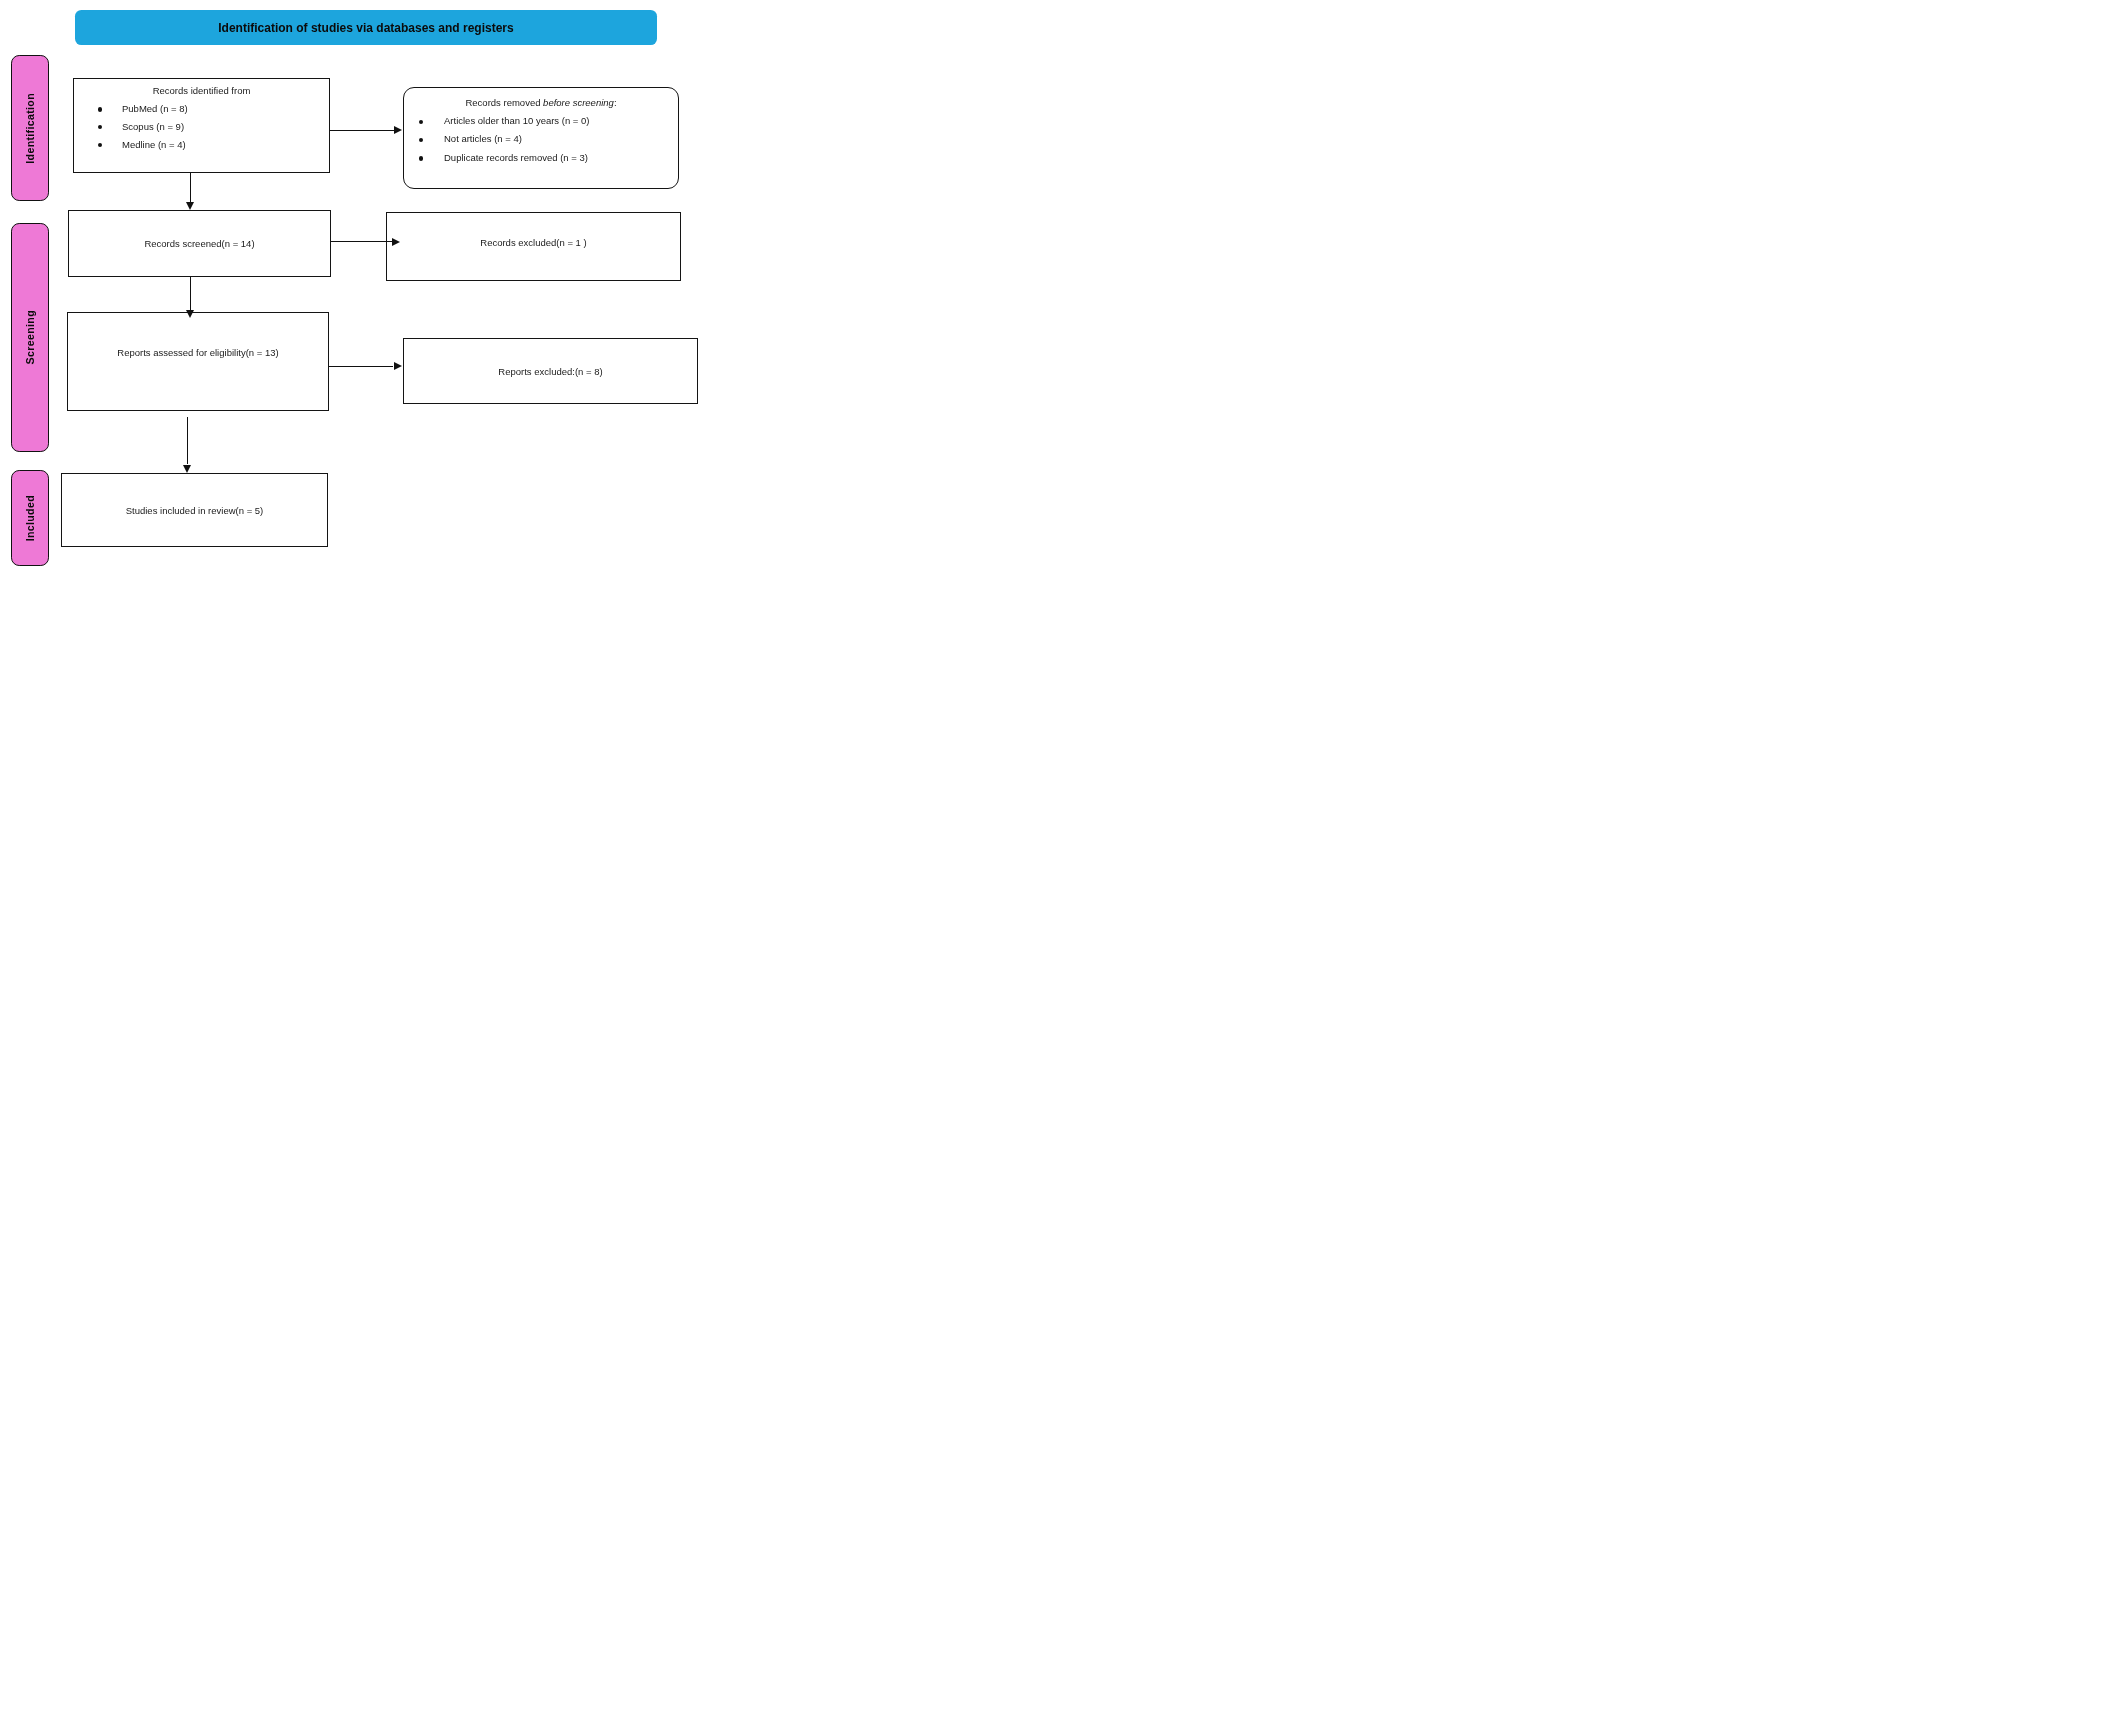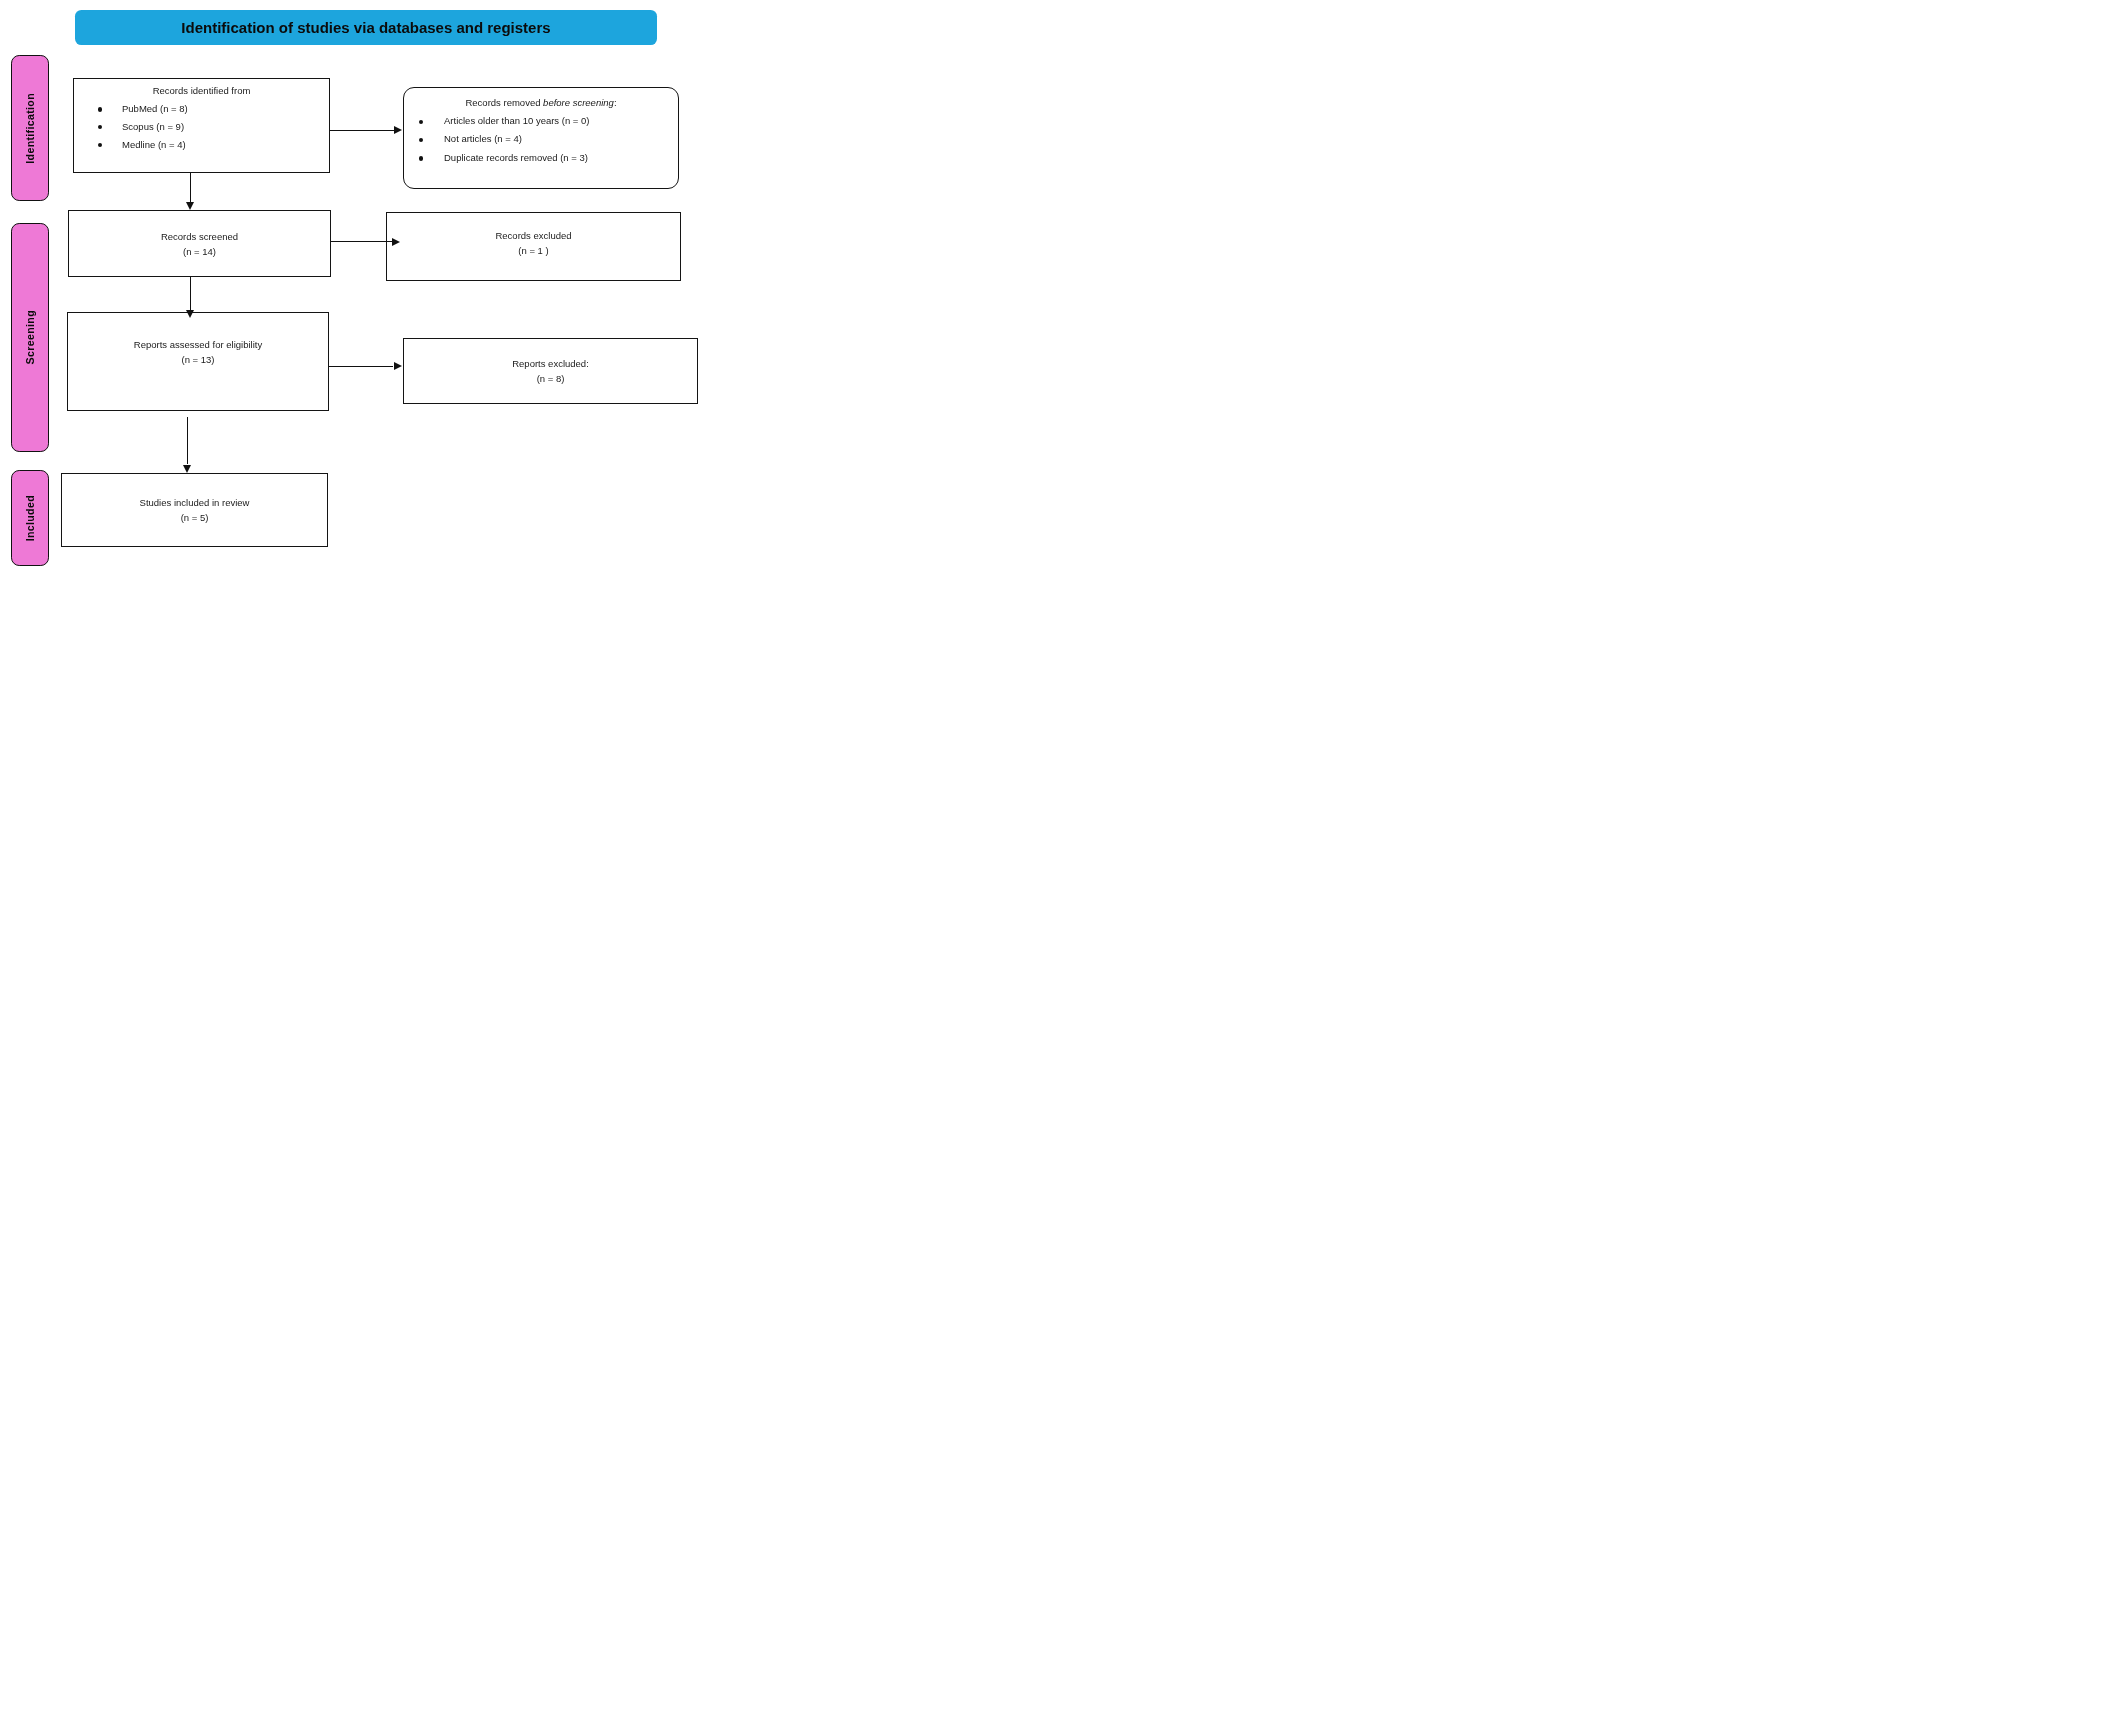--- a/index.html
+++ b/index.html
@@ -1,20 +1,20 @@
 <!DOCTYPE html>
 <html style="font-size:10px"><head>
 <meta charset="utf-8">
 <style>
   html,body{margin:0;padding:0;background:#ffffff;font-family:"Liberation Sans","DejaVu Sans",sans-serif;}
   .canvas{position:relative;width:706px;height:576px;background:#ffffff;overflow:hidden;color:#1a1a1a;}
 
   .banner{position:absolute;left:75px;top:10px;width:582px;height:35px;background:#1da5dd;
           border-radius:6.3px;display:flex;align-items:center;justify-content:center;
-          font-size:15px;font-weight:bold;color:#0b0b0b;}
+          font-size:12px;font-weight:bold;color:#0b0b0b;}
 
   .stage{position:absolute;left:10.7px;width:38px;background:#ee79d6;border:1.9px solid #111;
          border-radius:8.2px;display:flex;align-items:center;justify-content:center;box-sizing:border-box;}
   .stage .vtext{writing-mode:vertical-rl;transform:rotate(180deg);font-size:10.7px;font-weight:bold;
          color:#0b0b0b;letter-spacing:0.3px;white-space:nowrap;}
   .stage-identification{top:55px;height:146px;}
   .stage-screening{top:223px;height:229px;}
   .stage-included{top:470px;height:96px;}
 
   .fbox{position:absolute;background:#fff;border:1.9px solid #141414;box-sizing:border-box;font-size:9.5px;}
@@ -24,21 +24,21 @@
   .li::before{content:"";position:absolute;width:4.4px;height:4.4px;border-radius:50%;background:#111;top:7px;}
 
   .box-identified{left:73px;top:78px;width:257px;height:95px;padding-top:6px;}
   .box-identified .li{padding-left:48px;}
   .box-identified .li::before{left:24px;}
 
   .box-removed{left:403px;top:87px;width:276px;height:102px;padding-top:8.8px;border-radius:11px;}
   .box-removed .li{padding-left:40px;line-height:18.3px;}
   .box-removed .li::before{left:15px;top:7.6px;}
 
-  .twoline{display:flex;flex-direction:column;align-items:center;justify-content:center;text-align:center;line-height:15px;}
+  .twoline{display:flex;flex-direction:row;align-items:center;justify-content:center;text-align:center;line-height:15px;}
   .box-screened{left:68px;top:210px;width:263px;height:67px;}
   .box-excluded-records{left:386px;top:212px;width:295px;height:69px;padding-bottom:8px;}
   .box-assessed{left:67px;top:312px;width:262px;height:99px;padding-bottom:19px;}
   .box-excluded-reports{left:403px;top:338px;width:295px;height:66px;}
   .box-included{left:61px;top:473px;width:267px;height:74px;}
 
   .it{font-style:italic;}
 
   .vline{position:absolute;width:1.3px;background:#111;}
   .hline{position:absolute;height:1.3px;background:#111;}

